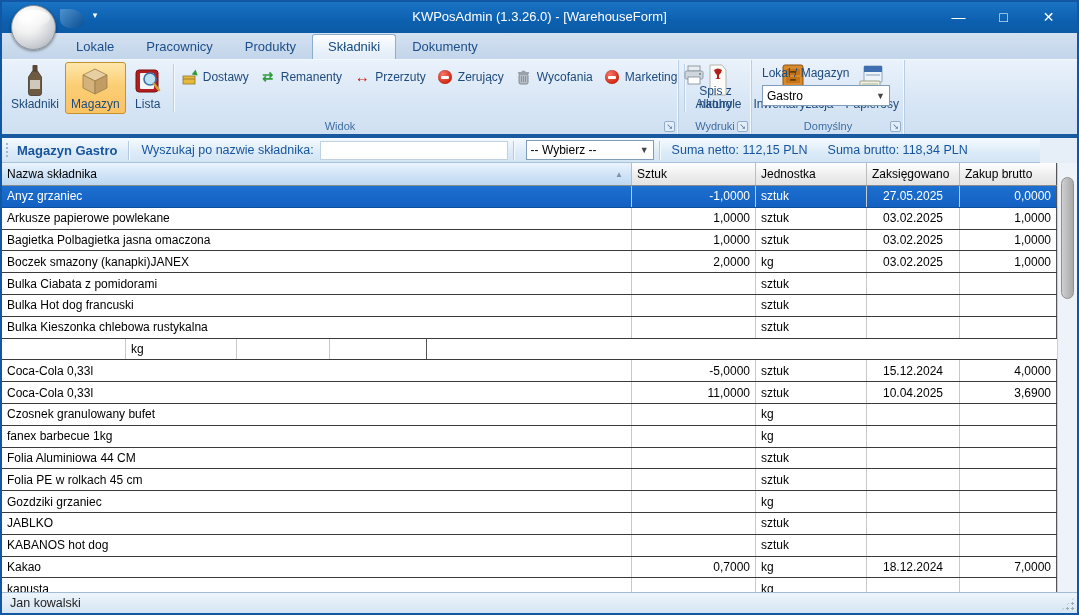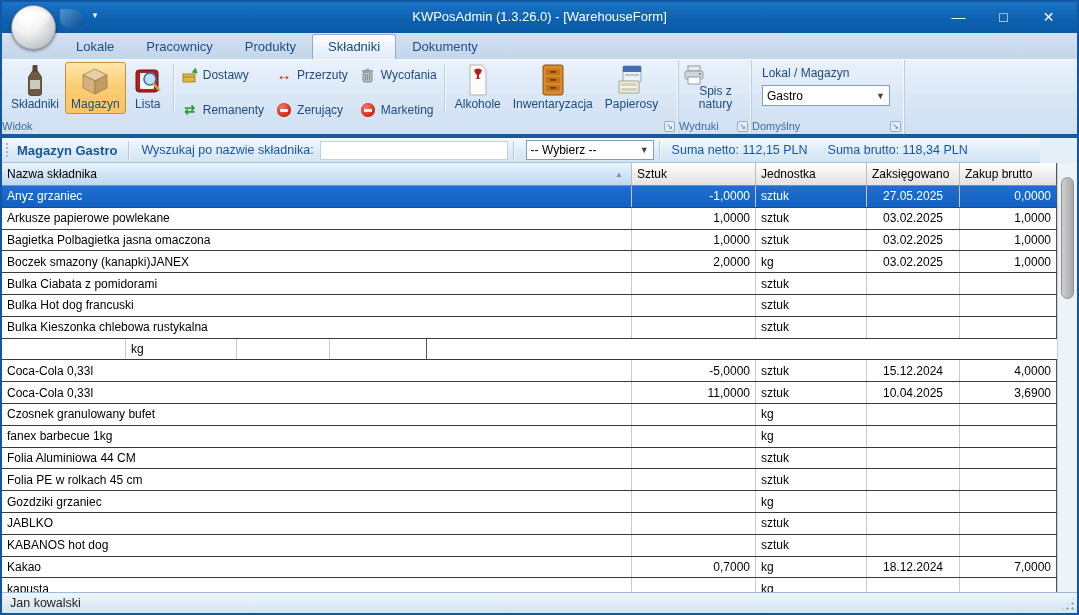--- a/index.html
+++ b/index.html
@@ -34,37 +34,37 @@
   .tab.active { background:linear-gradient(#fdfeff,#eaf2fa 60%, #e2edf8);
     border-color:#8caecd; color:#17497f; }
 
   
   .ribbon { position:absolute; left:0; top:57px; width:1075px; height:75px;
     background:linear-gradient(#eaf2fb,#d8e6f5 55%, #cfe0f2);
     border-top:1px solid #f3f8fd; display:flex; }
   .rgroup { position:relative; height:100%; }
   .rgroup + .rgroup { border-left:1px solid #b9cde3; box-shadow:-1px 0 0 #f2f8fd; }
   .g-widok { width:676px; } .g-wydruki { width:73px; } .g-domyslny { width:153px; }
-  .g-caption { position:absolute; bottom:2px; left:0; width:100%; 
+  .g-caption { position:absolute; bottom:2px; left:0; width:100%; text-align:center;
     font-size:11px; color:#3f6da2; }
   .launcher { position:absolute; bottom:2px; right:3px; width:11px; height:11px;
     border:1px solid #93aecb; border-radius:2px; color:#4a739f; font-size:8px;
     line-height:9px; text-align:center; background:rgba(255,255,255,.4); cursor:default; }
   .g-body { display:flex; height:54px; padding:2px 2px 0 3px; align-items:stretch; }
   .vsep { width:0; border-left:1px solid #bcd0e5; border-right:1px solid #f2f8fd; margin:2px 3px; }
 
   .big-btn { display:flex; flex-direction:column; align-items:center; justify-content:flex-end;
     padding:2px 5px 2px 5px; border:1px solid transparent; border-radius:3px; cursor:default; }
   .big-btn .blabel { font-size:12px; color:#1e4a7d; margin-top:1px; white-space:nowrap; }
   .big-btn.active { background:linear-gradient(#fde7ab,#fbce74 45%,#fac364);
     border-color:#c7912c; }
   .big-icon { width:32px; height:32px; display:flex; align-items:center; justify-content:center; }
 
   .small-grid { display:flex; gap:4px; padding-top:5px; }
-  .small-col { display:flex; flex-direction:column; gap:19px; }
+  .small-col { display:flex; flex-direction:row; gap:3px; }
   .small-btn { display:flex; align-items:center; gap:5px; height:20px; padding:0 4px;
     border-radius:2px; cursor:default; }
   .small-btn .slabel { font-size:12px; color:#1e4a7d; white-space:nowrap; }
   .sicon { width:16px; height:16px; display:flex; align-items:center; justify-content:center; }
   .minus-circle { width:14px; height:14px; border-radius:50%;
     background:radial-gradient(circle at 35% 30%, #f4766a, #d42a12 70%); position:relative;
     box-shadow:inset 0 0 1px rgba(0,0,0,.4); }
   .minus-circle::after { content:""; position:absolute; left:3px; top:6px; width:8px; height:2.5px;
     background:#fff; border-radius:1px; }
   .transfer-glyph { color:#cc1f10; font-weight:bold; font-size:15px; line-height:14px; }

